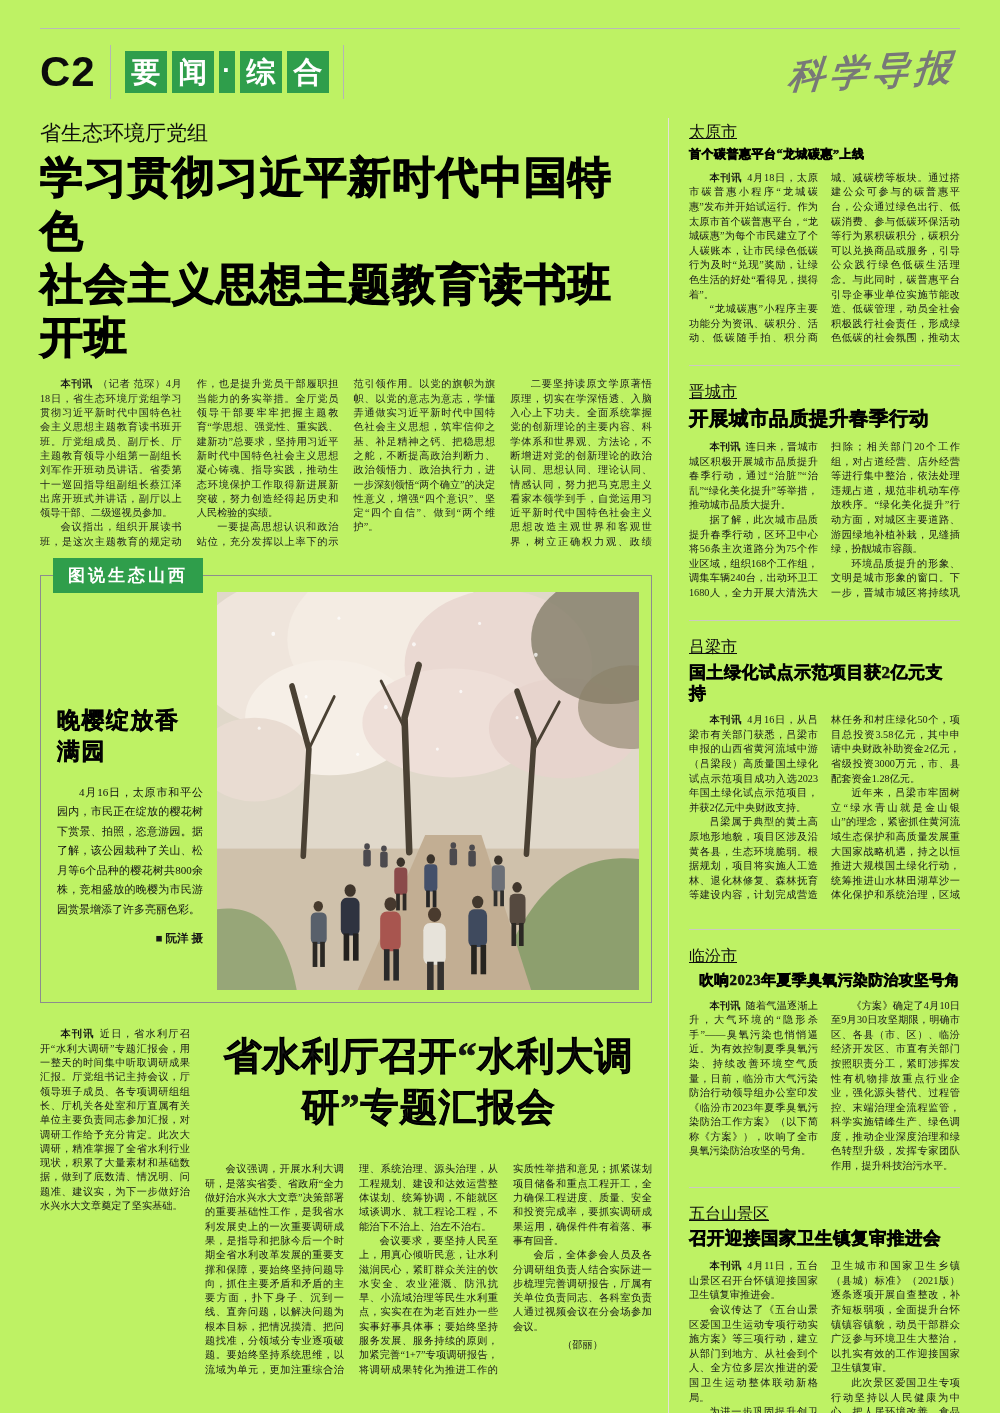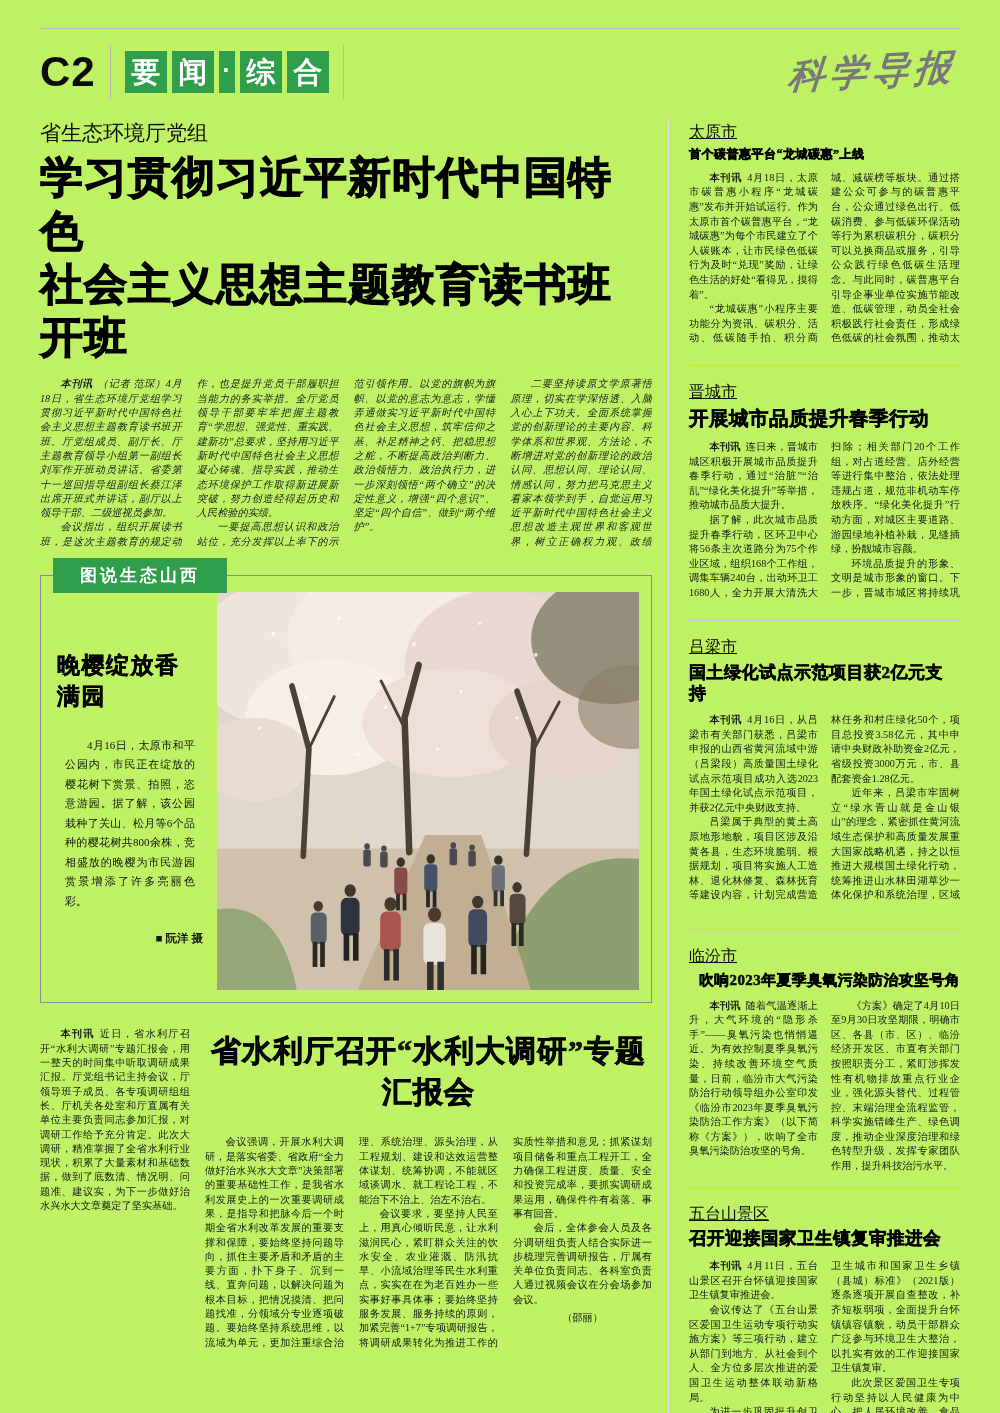--- a/index.html
+++ b/index.html
@@ -24,37 +24,37 @@
   
   main{display:flex;gap:16px;margin-top:16px;}
   .left{width:612px;flex:none;}
   .rail{flex:1;border-left:1px solid #e3e0da;padding-left:20px;}
 
   
   .kicker{font:21px/1.2 "Liberation Sans",sans-serif;color:#0d0d0d;margin:2px 0 0;}
   .lead-title{font-family:"DejaVu Sans","Liberation Sans",sans-serif;font-weight:900;font-size:43px;line-height:1.24;letter-spacing:1px;color:#000;-webkit-text-stroke:1.1px #000;margin:6px 0 0;}
   .bodytext p{margin:0;text-indent:2em;}
   .bodytext strong{margin-right:5px;}
-  .lead-body{margin-top:13px;height:174px;overflow:hidden;column-count:4;column-gap:15px;font-size:10.2px;line-height:14.3px;text-align:justify;color:#1c1c1c;font-style:italic;}
+  .lead-body{margin-top:13px;height:174px;overflow:hidden;column-count:4;column-gap:15px;font-size:10.2px;line-height:14.3px;text-align:justify;color:#1c1c1c;}
 
   
   .photo-box{margin-top:24px;border:1px solid #8d8d8d;height:428px;position:relative;display:flex;gap:12px;padding:16px 12px 12px 12px;}
-  .photo-label{position:absolute;top:-18px;left:12px;background:var(--green);color:#fff;font:700 17px/1 "Liberation Sans",sans-serif;letter-spacing:3px;padding:9px 27px;}
+  .photo-label{position:absolute;top:-18px;left:12px;background:var(--green);color:#fff;font:700 17px/1 "Liberation Sans",sans-serif;letter-spacing:3px;padding:9px 15px;}
   .photo-left{width:152px;flex:none;display:flex;flex-direction:column;justify-content:flex-end;padding:0 2px 44px 4px;}
   .photo-title{font-family:"Liberation Serif",serif;font-weight:900;font-size:23px;letter-spacing:1.5px;-webkit-text-stroke:.5px #000;margin:0 0 16px;}
-  .photo-caption{font-size:11px;line-height:19.5px;text-align:justify;text-indent:2em;color:#111;margin:8px;}
+  .photo-caption{font-size:11px;line-height:19.5px;text-align:justify;text-indent:2em;color:#111;margin:0;}
   .photo-credit{margin:12px 0 0;text-align:right;font-weight:700;font-size:11.5px;}
   .photo-img{flex:1;overflow:hidden;background:#ddd;}
   .photo-img svg{display:block;width:100%;height:100%;}
 
   
   .water{margin-top:24px;display:flex;gap:15px;}
   .water-first{width:150px;flex:none;font-size:10.2px;line-height:14.3px;text-align:justify;height:346px;overflow:hidden;}
   .water-right{flex:1;min-width:0;}
-  .water-title{font-family:"Liberation Serif",serif;font-weight:900;font-size:30px;letter-spacing:1px;text-align:center;-webkit-text-stroke:.7px #000;margin:4px 0 22px;}
+  .water-title{font-family:"Liberation Serif",serif;font-weight:900;font-size:38px;letter-spacing:1px;text-align:center;-webkit-text-stroke:.7px #000;margin:4px 0 29px;}
   .water-body{column-count:3;column-gap:15px;height:288px;overflow:hidden;font-size:10.2px;line-height:14.3px;text-align:justify;}
   .byline{text-align:center;text-indent:0 !important;margin-top:4px !important;}
 
   
   .rail-art{padding:4px 0 12px;border-bottom:1px solid #ccc9c2;margin-bottom:12px;}
   .rail-art:last-child{border-bottom:none;margin-bottom:0;}
   .city{font:16px/1.3 "Liberation Sans",sans-serif;color:#0d0d0d;margin:0 0 4px;text-decoration:underline;}
   .r-title{font-family:"Liberation Serif",serif;font-weight:900;-webkit-text-stroke:.55px #000;letter-spacing:.5px;margin:2px 0 9px;line-height:1.25;}
   .t-a{font-size:12px;} .t-b{font-size:19.5px;} .t-c{font-size:17px;} .t-d{font-size:14.8px;text-align:right;} .t-e{font-size:17.5px;}
   .r-body{column-count:2;column-gap:13px;font-size:10.2px;line-height:14.6px;text-align:justify;overflow:hidden;}

